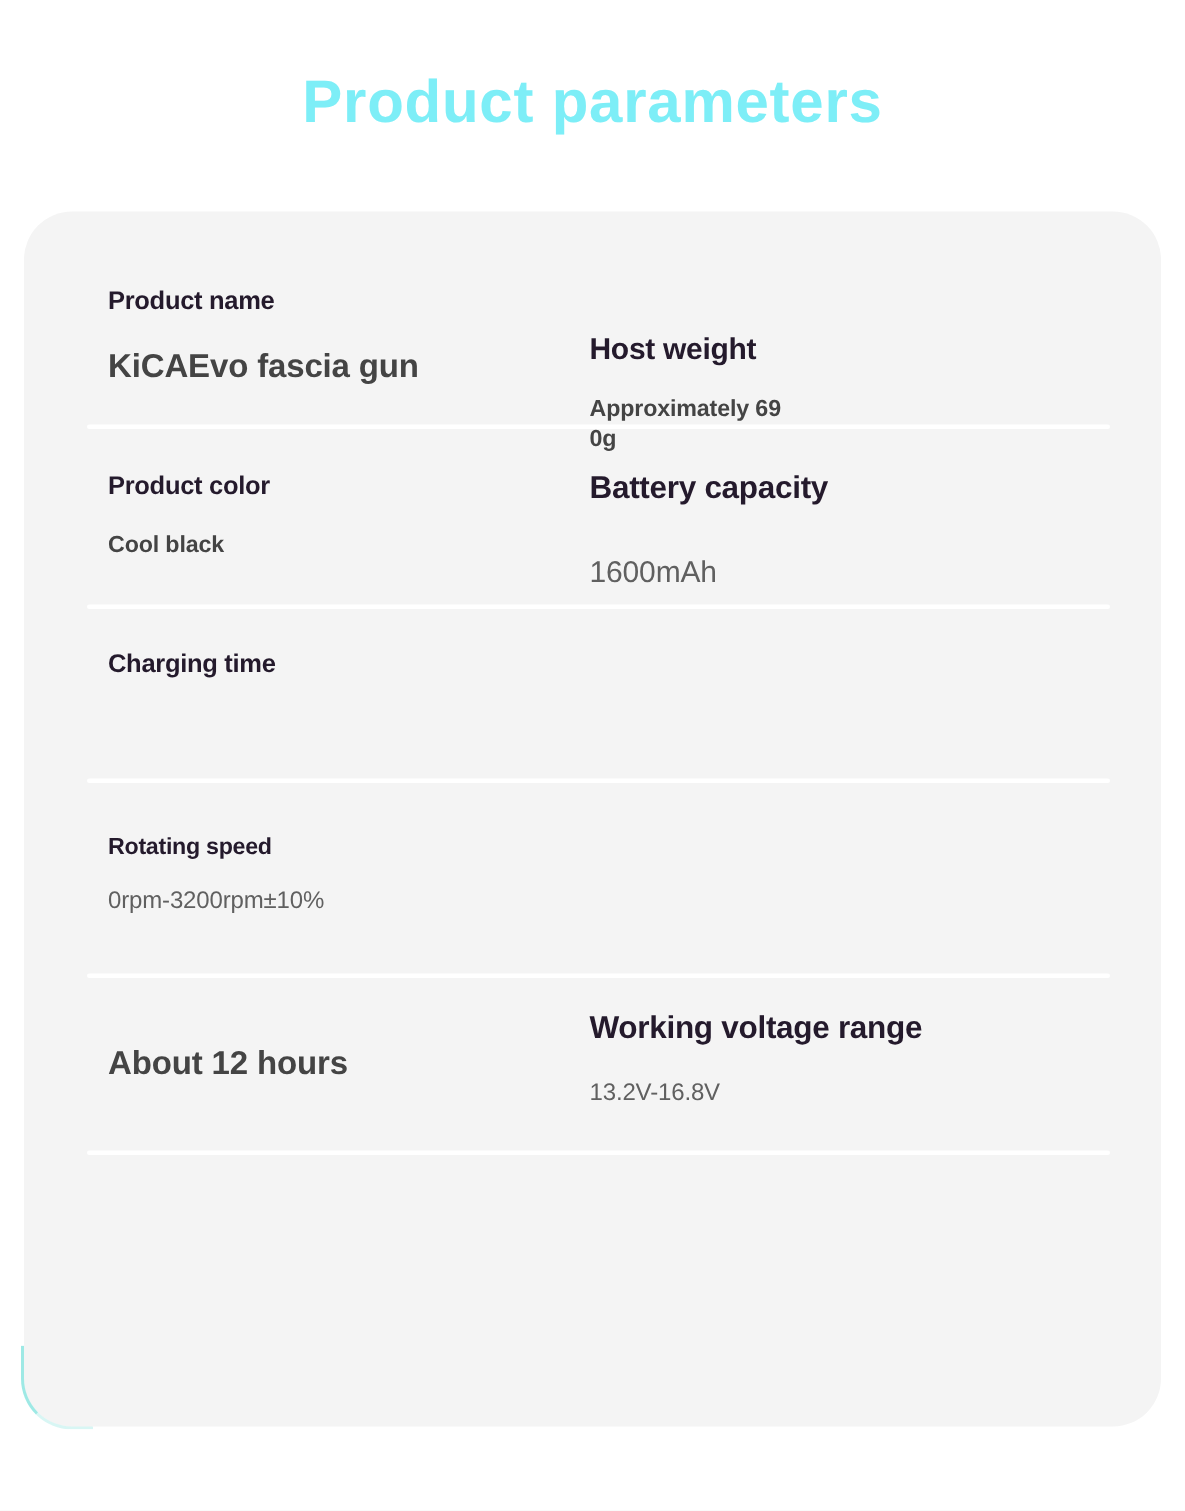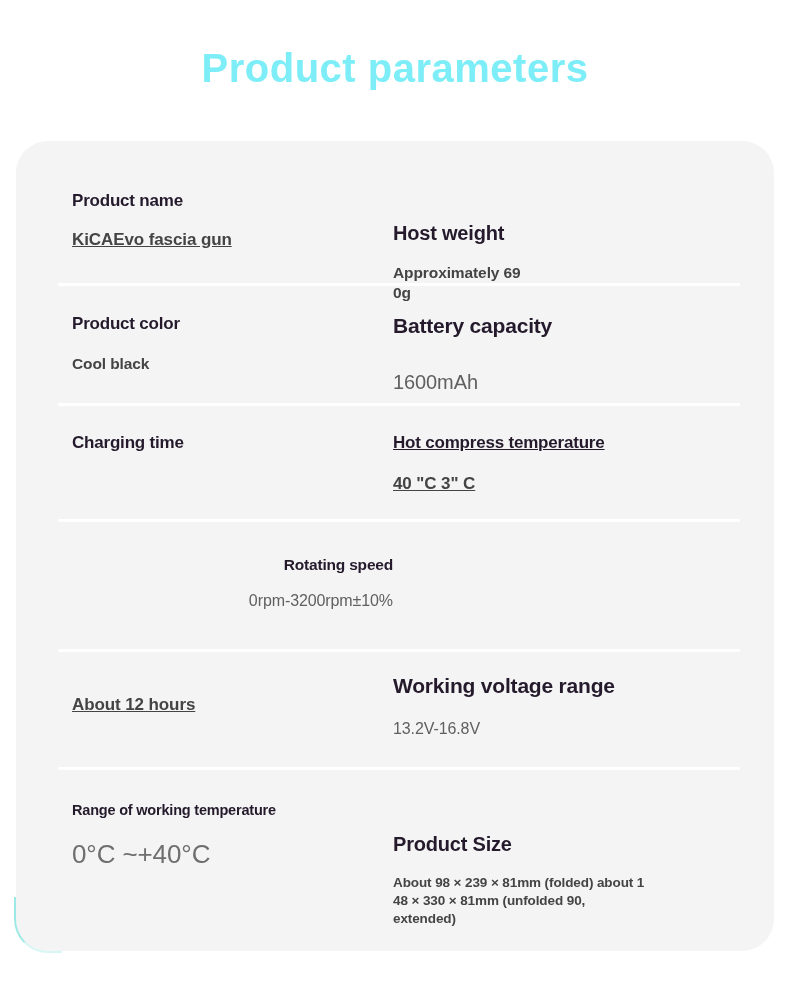--- a/index.html
+++ b/index.html
@@ -60,31 +60,31 @@
     line-height:1.32;
     margin-top:20px;
     letter-spacing:-0.1px;
   }
   .bold{font-weight:700;color:#444444;}
   .reg{font-weight:400;color:#606060;}
   .light{color:#6e6e6e;}
   .fs13{font-size:13.5px;}
   .fs14{font-size:14.5px;}
   .fs15{font-size:15.5px;}
-  .fs16{font-size:17px;text-decoration:underline;}
+  .fs16{font-size:22px;}
   .fs17{font-size:17px;}
   .fs20{font-size:20px;margin-top:31px;}
   .fs21{font-size:21px;}
   .fs22{font-size:16px;}
   .fs26{font-size:26px;}
   
   .r1{height:142px;padding-top:50px;}
   .r2{height:117px;padding-top:28px;}
   .r3{height:113px;padding-top:27px;}
-  .r4{height:127px;padding-top:34px;text-align:right;}
+  .r4{height:127px;padding-top:34px;}
   .r5{height:115px;padding-top:22px;}
   .r6{height:180px;padding-top:32px;}
   .r1 .val{margin-top:18px;}
   .r4 .val{margin-top:16px;}
   .r6 .val{margin-top:18px;}
 </style>
 </head>
 <body>
 
 <h1 class="page-title">Product parameters</h1>
@@ -113,24 +113,20 @@
       <div class="lbl fs21">Battery capacity</div>
       <div class="val reg fs20">1600mAh</div>
     </div>
   </div>
   <div class="divider"></div>
 
   <div class="row r3">
     <div class="cell">
       <div class="lbl fs17">Charging time</div>
     </div>
-    <div class="cell">
-      <div class="lbl fs16">Hot compress temperature</div>
-      <div class="val bold fs16">40 "C 3" C</div>
-    </div>
   </div>
   <div class="divider"></div>
 
   <div class="row r4">
     <div class="cell">
       <div class="lbl fs15">Rotating speed</div>
       <div class="val reg fs22">0rpm-3200rpm±10%</div>
     </div>
   </div>
   <div class="divider"></div>
@@ -139,27 +135,15 @@
     <div class="cell">
       <div class="val bold fs16">About 12 hours</div>
     </div>
     <div class="cell">
       <div class="lbl fs21">Working voltage range</div>
       <div class="val reg fs22">13.2V-16.8V</div>
     </div>
   </div>
   <div class="divider"></div>
 
-  <div class="row r6">
-    <div class="cell">
-      <div class="lbl fs14">Range of working temperature</div>
-      <div class="val reg light fs26">0°C ~+40°C</div>
-    </div>
-    <div class="cell">
-      <div class="lbl fs20">Product Size</div>
-      <div class="val bold fs13">About 98 × 239 × 81mm (folded) about 1
-48 × 330 × 81mm (unfolded 90,
-extended)</div>
-    </div>
-  </div>
 
   <div class="corner-accent"></div>
 </div>
 
 </body></html>

